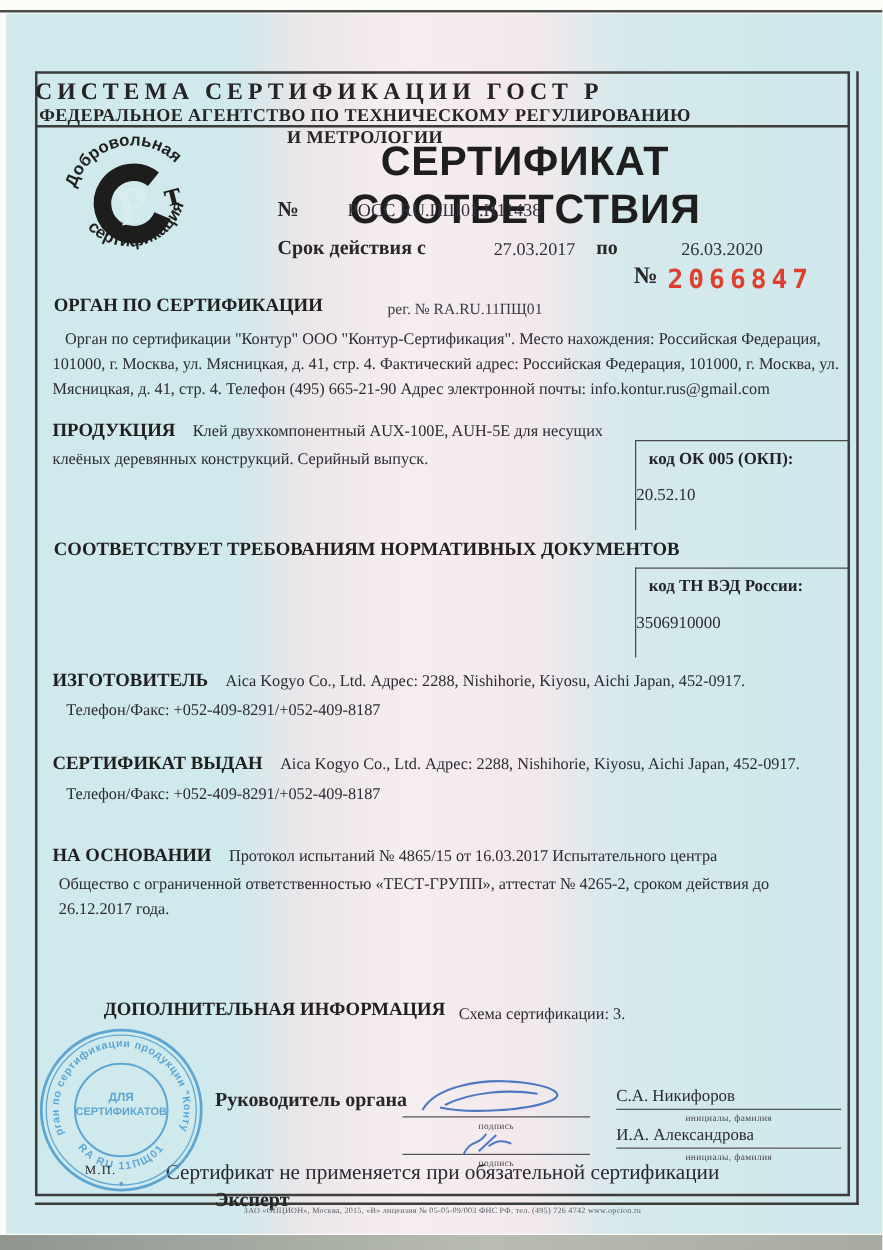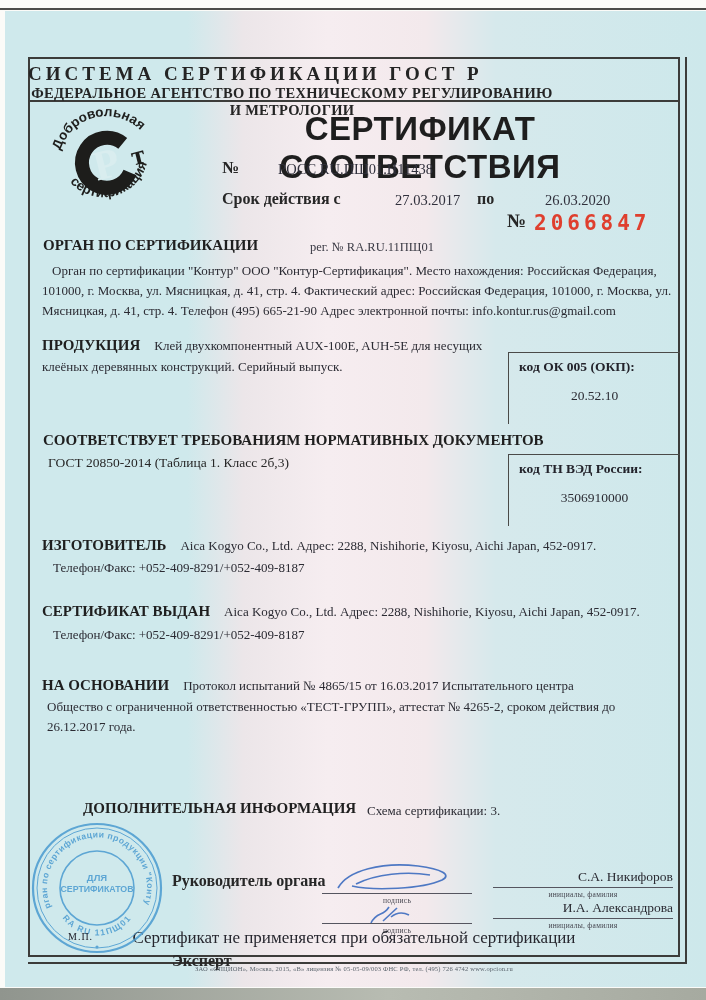--- a/index.html
+++ b/index.html
@@ -49,21 +49,21 @@
   .organ-reg{left:305px;top:229px;font-size:12.5px;color:#3a3a44;}
   .organ-text{left:37px;top:250px;width:634px;line-height:1.52;text-indent:10px;}
 
   .product-block{left:37px;top:322px;width:482px;line-height:1.6;}
   .inline-h{font-weight:bold;font-size:15px;color:#1f1f1f;margin-right:14px;}
   .code-box{left:503px;width:172px;box-sizing:border-box;
     border-top:1.5px solid #4a4a48;border-left:1.5px solid #4a4a48;height:72px;}
   .okp-box{top:341px;}
   .tnved-box{top:443px;}
   .code-box .cb-label{padding:6px 12px 0 10px;font-weight:600;font-size:13.5px;color:#23232b;}
-  .code-box .cb-value{text-align:center;margin-top:13px;font-size:13.5px;color:#2b2b33;}
+  .code-box .cb-value{text-align:left;margin-top:13px;font-size:13.5px;color:#2b2b33;}
 
   .compl-h{left:38px;top:421px;}
   .compl-t{left:43px;top:444px;font-size:13.5px;}
 
   .maker-row{left:37px;top:526px;width:642px;}
   .maker-l2{left:48px;top:549px;}
   .issued-row{left:37px;top:592px;width:642px;}
   .issued-l2{left:48px;top:616px;}
   .basis-row{left:37px;top:663px;width:625px;line-height:1.55;}
   .basis-l2{left:42px;top:686px;width:600px;line-height:1.55;}
@@ -80,21 +80,21 @@
   .sig-line{border-bottom:1px solid #55555f;height:0;}
   .sl1{left:317px;top:882px;width:150px;}
   .sl2{left:317px;top:912px;width:150px;}
   .nl1{left:488px;top:876px;width:180px;}
   .nl2{left:488px;top:907px;width:180px;}
   .cap{font-size:7.5px;color:#44444e;text-align:center;letter-spacing:.3px;}
   .cap1{left:317px;top:885px;width:150px;}
   .cap2{left:317px;top:915px;width:150px;}
   .ncap1{left:488px;top:879px;width:180px;}
   .ncap2{left:488px;top:910px;width:180px;}
-  .name{font-size:13.5px;color:#2b2b33;text-align:right;}
+  .name{font-size:13.5px;color:#2b2b33;text-align:left;}
   .name1{left:488px;top:858px;width:180px;}
   .name2{left:488px;top:889px;width:180px;}
 
   .bottom-note{left:23px;top:917px;width:652px;text-align:center;font-size:17px;color:#26262e;}
   .footer-line{left:23px;top:954px;width:652px;text-align:center;font-size:6.5px;
     color:#58626b;letter-spacing:.2px;}
 </style>
 </head>
 <body>
 
@@ -145,21 +145,20 @@
 
   <div class="abs serif body-t product-block">
     <span class="inline-h serif">ПРОДУКЦИЯ</span><span>Клей двухкомпонентный AUX-100E, AUH-5E для несущих клеёных деревянных конструкций. Серийный выпуск.</span>
   </div>
   <div class="abs code-box okp-box">
     <div class="cb-label serif">код ОК 005 (ОКП):</div>
     <div class="cb-value serif">20.52.10</div>
   </div>
 
   <div class="abs serif sec-h compl-h">СООТВЕТСТВУЕТ ТРЕБОВАНИЯМ НОРМАТИВНЫХ ДОКУМЕНТОВ</div>
-  <div class="abs serif compl-t">ГОСТ 20850-2014 (Таблица 1. Класс 2б,3)</div>
   <div class="abs code-box tnved-box">
     <div class="cb-label serif">код ТН ВЭД России:</div>
     <div class="cb-value serif">3506910000</div>
   </div>
 
   <div class="abs serif body-t maker-row">
     <span class="inline-h serif">ИЗГОТОВИТЕЛЬ</span><span>Aica Kogyo Co., Ltd. Адрес: 2288, Nishihorie, Kiyosu, Aichi Japan, 452-0917.</span>
   </div>
   <div class="abs serif body-t maker-l2">Телефон/Факс: +052-409-8291/+052-409-8187</div>
 

